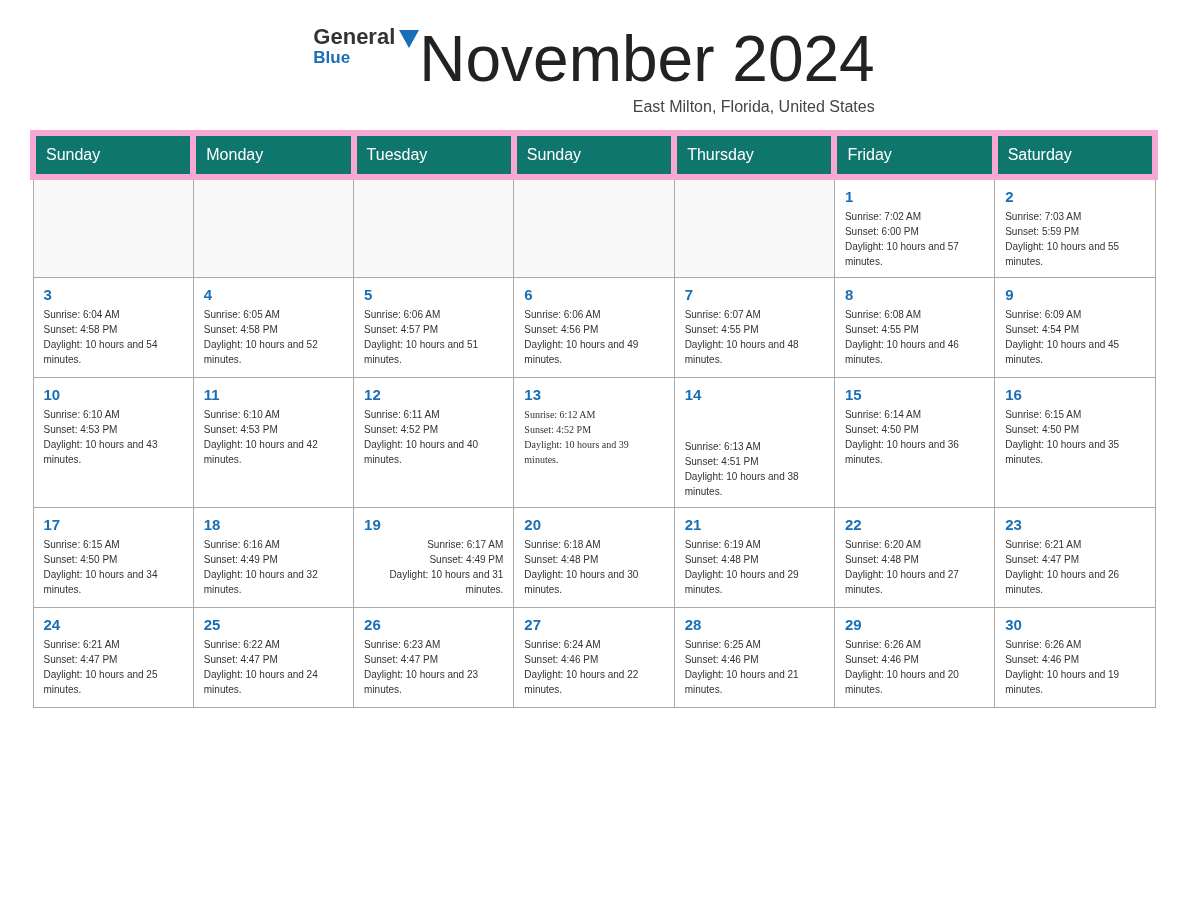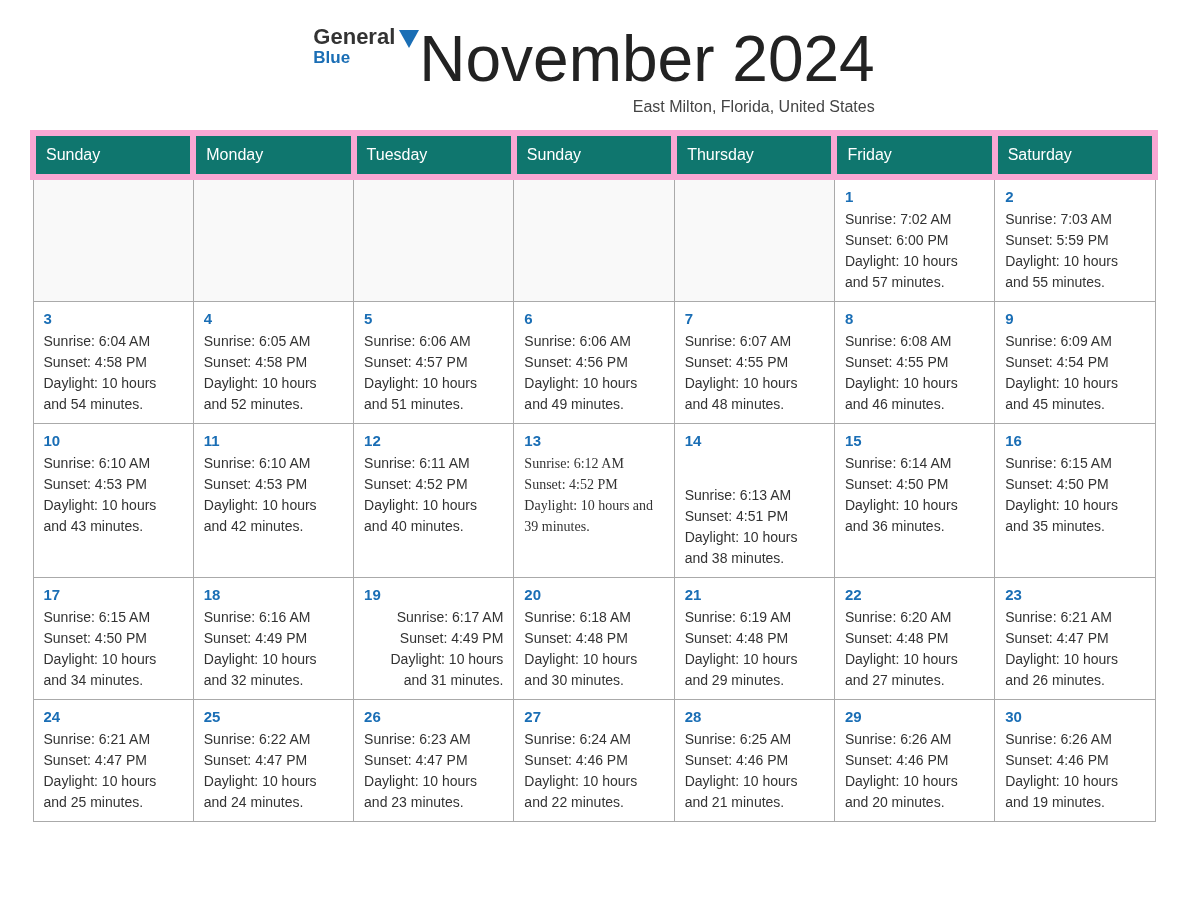--- a/index.html
+++ b/index.html
@@ -80,21 +80,21 @@
       height: 100px;
     }
     .day-number {
       font-size: 15px;
       font-weight: bold;
       color: #1a6eb5;
       display: block;
       margin-bottom: 4px;
     }
     .day-info {
-      font-size: 14px;
+      font-size: 10px;
       color: #333;
       line-height: 1.5;
     }
     .empty-cell {
       background: #f9f9f9;
     }
   </style>
 </head>
 <body>
 

